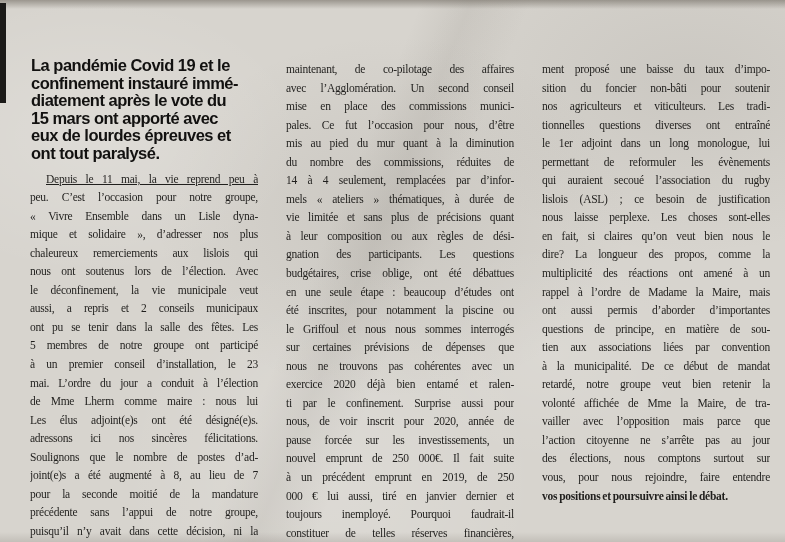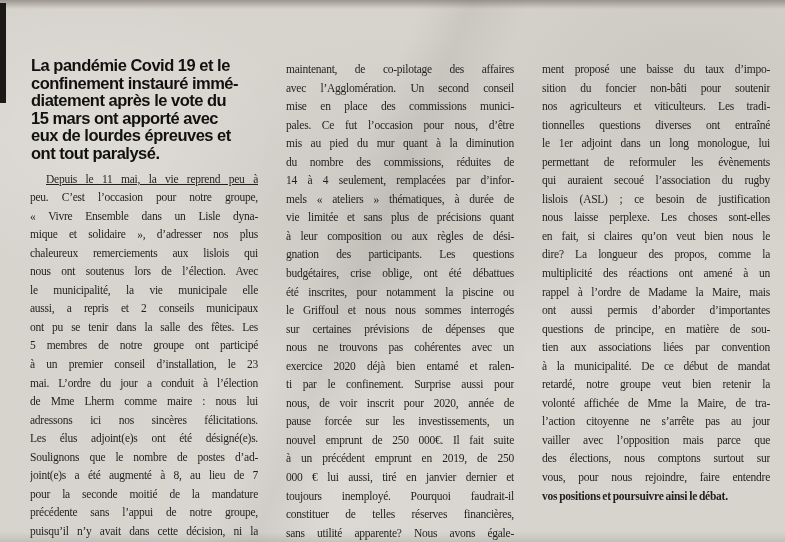--- a/index.html
+++ b/index.html
@@ -74,29 +74,29 @@
           <div class="hline">eux de lourdes épreuves et</div>
           <div class="hline">ont tout paralysé.</div>
         </div>
       <div>
           <div class="bline indent">Depuis le 11 mai, la vie reprend peu à</div>
           <div class="bline">peu. C’est l’occasion pour notre groupe,</div>
           <div class="bline">« Vivre Ensemble dans un Lisle dyna-</div>
           <div class="bline">mique et solidaire », d’adresser nos plus</div>
           <div class="bline">chaleureux remerciements aux lislois qui</div>
           <div class="bline">nous ont soutenus lors de l’élection. Avec</div>
-          <div class="bline">le municipalité, la vie municipale elle</div>
+          <div class="bline">le déconfinement, la vie municipale veut</div>
           <div class="bline">aussi, a repris et 2 conseils municipaux</div>
           <div class="bline">ont pu se tenir dans la salle des fêtes. Les</div>
           <div class="bline">5 membres de notre groupe ont participé</div>
           <div class="bline">à un premier conseil d’installation, le 23</div>
           <div class="bline">mai. L’ordre du jour a conduit à l’élection</div>
           <div class="bline">de Mme Lherm comme maire : nous lui</div>
+          <div class="bline">Les élus adjoint(e)s ont été désigné(e)s.</div>
           <div class="bline">adressons ici nos sincères félicitations.</div>
-          <div class="bline">Les élus adjoint(e)s ont été désigné(e)s.</div>
           <div class="bline">Soulignons que le nombre de postes d’ad-</div>
           <div class="bline">joint(e)s a été augmenté à 8, au lieu de 7</div>
           <div class="bline">pour la seconde moitié de la mandature</div>
           <div class="bline">précédente sans l’appui de notre groupe,</div>
           <div class="bline">puisqu’il n’y avait dans cette décision, ni la</div>
           <div class="bline">justification d’économies, ni d’impérieuse</div>
           <div class="bline">nécessité, dans un contexte bien établi</div>
         </div>
     </div>
     <div class="col">
@@ -106,20 +106,21 @@
           <div class="bline">mise en place des commissions munici-</div>
           <div class="bline">pales. Ce fut l’occasion pour nous, d’être</div>
           <div class="bline">mis au pied du mur quant à la diminution</div>
           <div class="bline">du nombre des commissions, réduites de</div>
           <div class="bline">14 à 4 seulement, remplacées par d’infor-</div>
           <div class="bline">mels « ateliers » thématiques, à durée de</div>
           <div class="bline">vie limitée et sans plus de précisions quant</div>
           <div class="bline">à leur composition ou aux règles de dési-</div>
           <div class="bline">gnation des participants. Les questions</div>
           <div class="bline">budgétaires, crise oblige, ont été débattues</div>
+          <div class="bline">en une seule étape : beaucoup d’études ont</div>
           <div class="bline">été inscrites, pour notamment la piscine ou</div>
           <div class="bline">le Griffoul et nous nous sommes interrogés</div>
           <div class="bline">sur certaines prévisions de dépenses que</div>
           <div class="bline">nous ne trouvons pas cohérentes avec un</div>
           <div class="bline">exercice 2020 déjà bien entamé et ralen-</div>
           <div class="bline">ti par le confinement. Surprise aussi pour</div>
           <div class="bline">nous, de voir inscrit pour 2020, année de</div>
           <div class="bline">pause forcée sur les investissements, un</div>
           <div class="bline">nouvel emprunt de 250 000€. Il fait suite</div>
           <div class="bline">à un précédent emprunt en 2019, de 250</div>
@@ -143,21 +144,21 @@
           <div class="bline">en fait, si claires qu’on veut bien nous le</div>
           <div class="bline">dire? La longueur des propos, comme la</div>
           <div class="bline">multiplicité des réactions ont amené à un</div>
           <div class="bline">rappel à l’ordre de Madame la Maire, mais</div>
           <div class="bline">ont aussi permis d’aborder d’importantes</div>
           <div class="bline">questions de principe, en matière de sou-</div>
           <div class="bline">tien aux associations liées par convention</div>
           <div class="bline">à la municipalité. De ce début de mandat</div>
           <div class="bline">retardé, notre groupe veut bien retenir la</div>
           <div class="bline">volonté affichée de Mme la Maire, de tra-</div>
+          <div class="bline">vailler avec l’opposition mais parce que</div>
           <div class="bline">l’action citoyenne ne s’arrête pas au jour</div>
-          <div class="bline">vailler avec l’opposition mais parce que</div>
           <div class="bline">des élections, nous comptons surtout sur</div>
           <div class="bline">vous, pour nous rejoindre, faire entendre</div>
           <div class="bline end">vos positions et poursuivre ainsi le débat.</div>
         </div>
     </div>
   </div>
 </div>
 
 </body></html>

